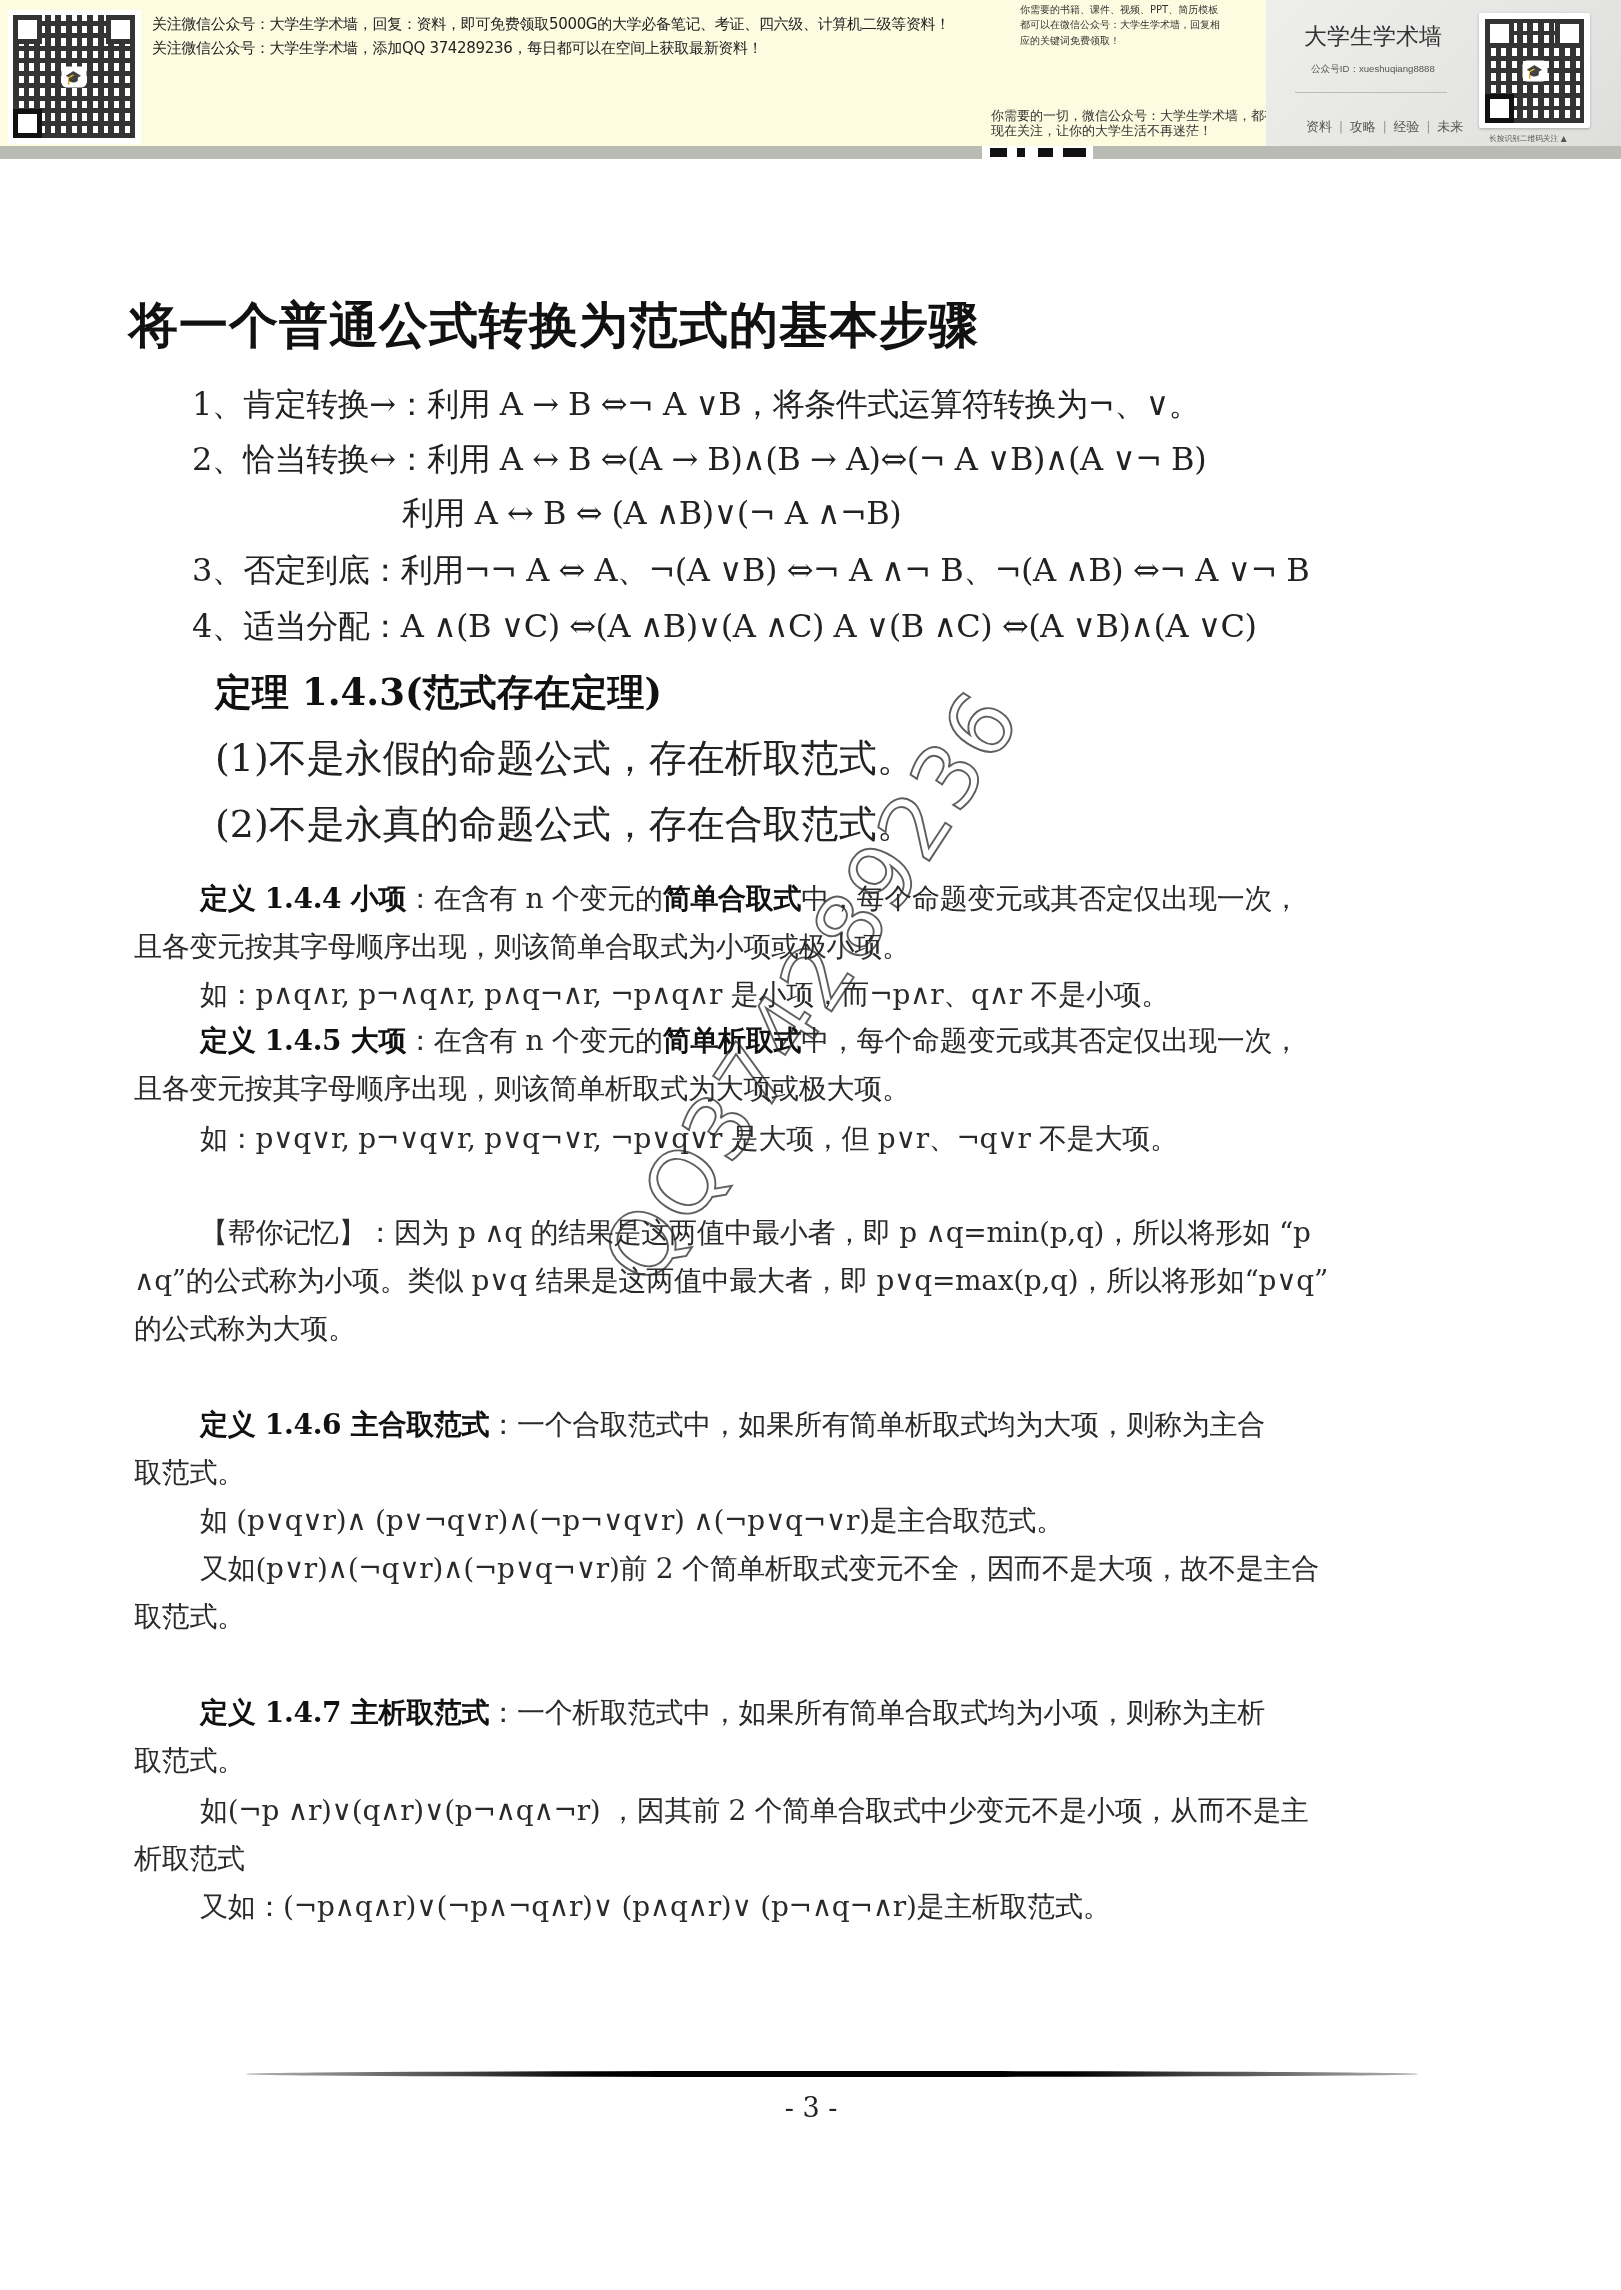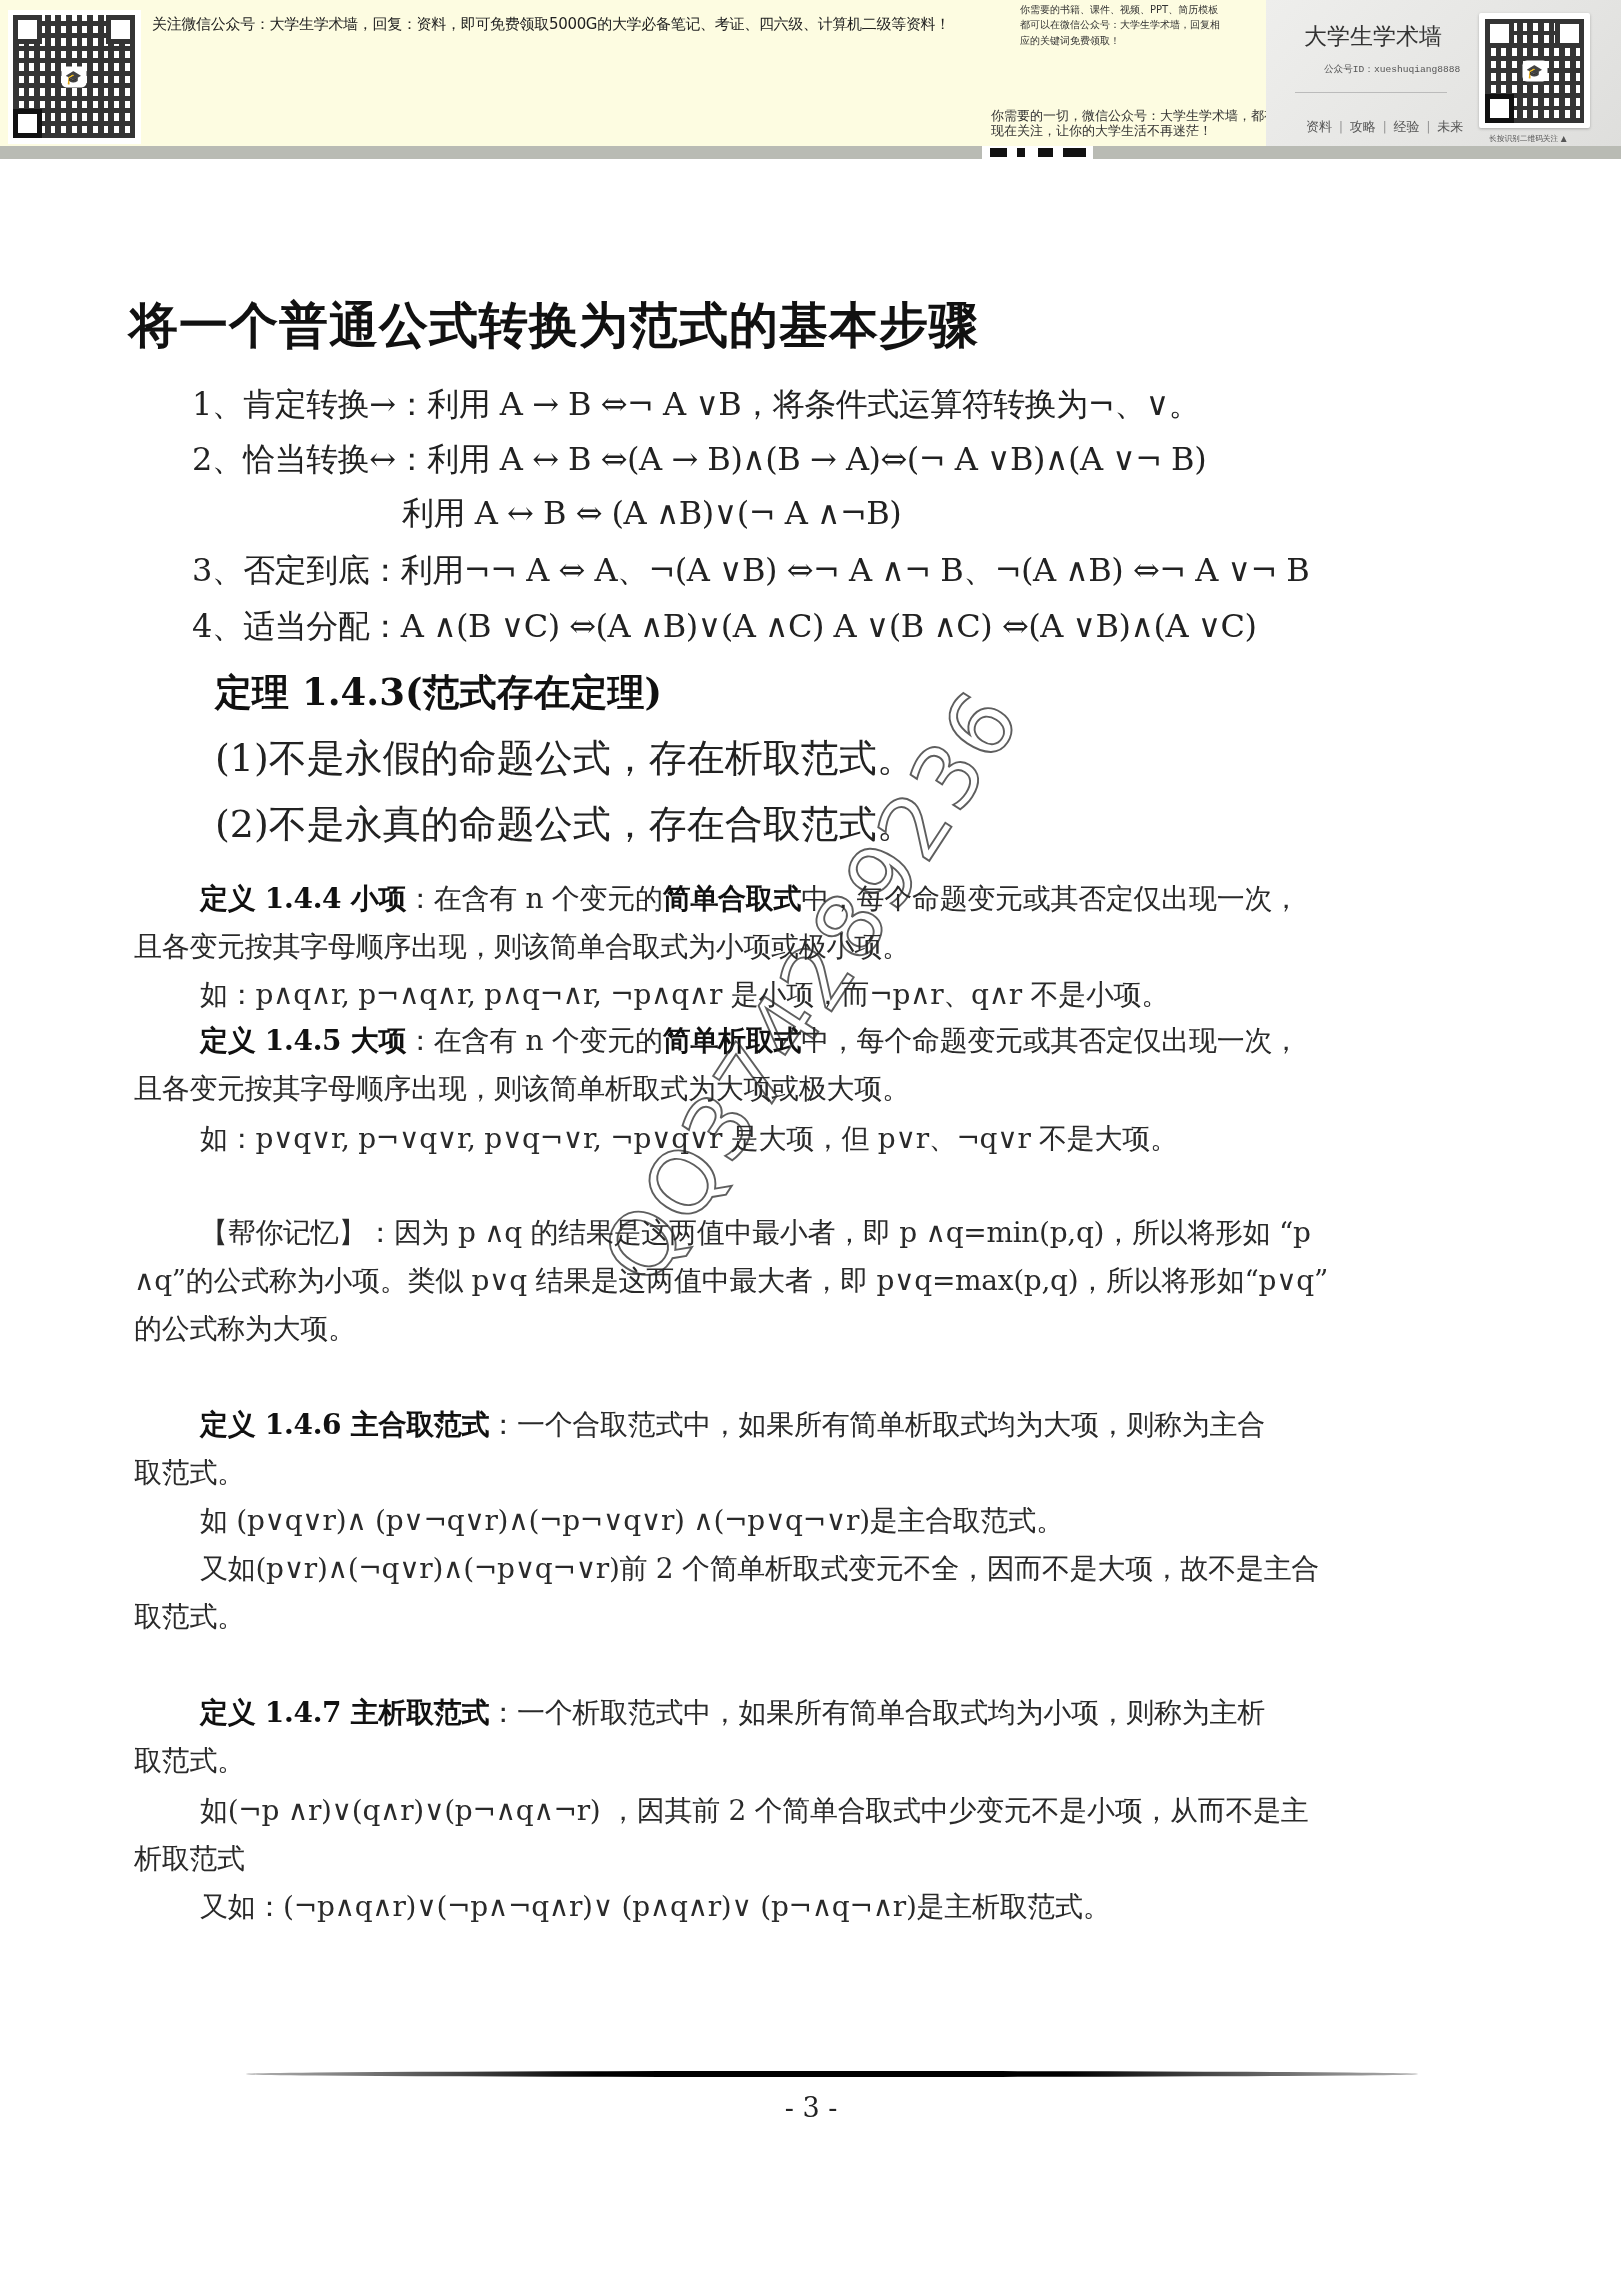--- a/index.html
+++ b/index.html
@@ -63,22 +63,22 @@
   }
   .brand-card {
     position: absolute; left: 1266px; top: 0; width: 412px; height: 146px;
     background: linear-gradient(135deg, #eeeeec 0%, #e4e4e2 60%, #dcdcda 100%);
   }
   .brand-name {
     position: absolute; left: 38px; top: 21px;
     font-family: "DejaVu Sans", sans-serif; font-size: 23px; color: #333;
   }
   .brand-id {
-    position: absolute; left: 58px; top: 63px;
-    font-family: Liberation Mono, monospace; font-size: 9.6px; color: #555;
+    position: absolute; left: 45px; top: 63px;
+    font-family: Liberation Sans, sans-serif; font-size: 9.6px; color: #555;
   }
   .brand-rule {
     position: absolute; left: 29px; top: 92px; width: 152px; height: 1px; background: #bbb;
   }
   .brand-links {
     position: absolute; left: 40px; top: 118px;
     font-family: "DejaVu Sans", sans-serif; font-size: 13px; color: #555; white-space: nowrap;
   }
   .brand-links span.sep { margin: 0 6.7px; color: #999; }
   .qr-right { left: 213px; top: 13.4px; width: 111px; height: 115px; border-radius: 1.9px; box-shadow: 0 1px 2.9px rgba(0,0,0,.25); }
@@ -140,20 +140,21 @@
 
 <div class="banner">
   <div class="banner-yellow">
     <div class="qr qr-left">
       <div class="qr-grid"></div>
       <div class="qr-corner-bl"></div>
       <div class="qr-cap">🎓</div>
     </div>
     <div class="banner-lines">
       <div>关注微信公众号：大学生学术墙，回复：资料，即可免费领取5000G的大学必备笔记、考证、四六级、计算机二级等资料！</div>
+      <div>关注微信公众号：大学生学术墙，添加QQ 374289236，每日都可以在空间上获取最新资料！</div>
     </div>
     <div class="banner-side">
       <div>你需要的书籍、课件、视频、PPT、简历模板</div>
       <div>都可以在微信公众号：大学生学术墙，回复相</div>
       <div>应的关键词免费领取！</div>
     </div>
     <div class="banner-side2">
       <div>你需要的一切，微信公众号：大学生学术墙，都有！</div>
       <div>现在关注，让你的大学生活不再迷茫！</div>
     </div>

